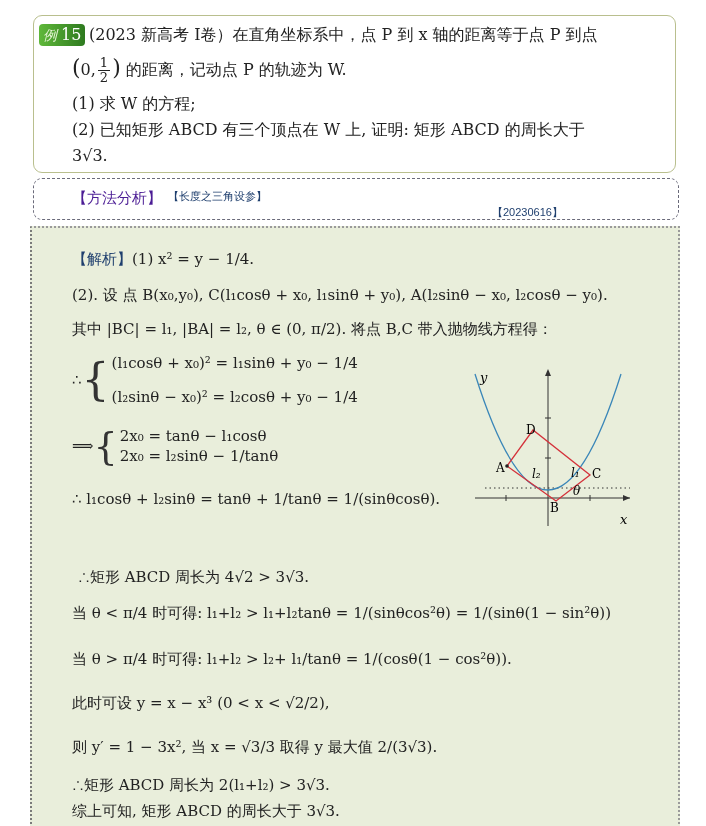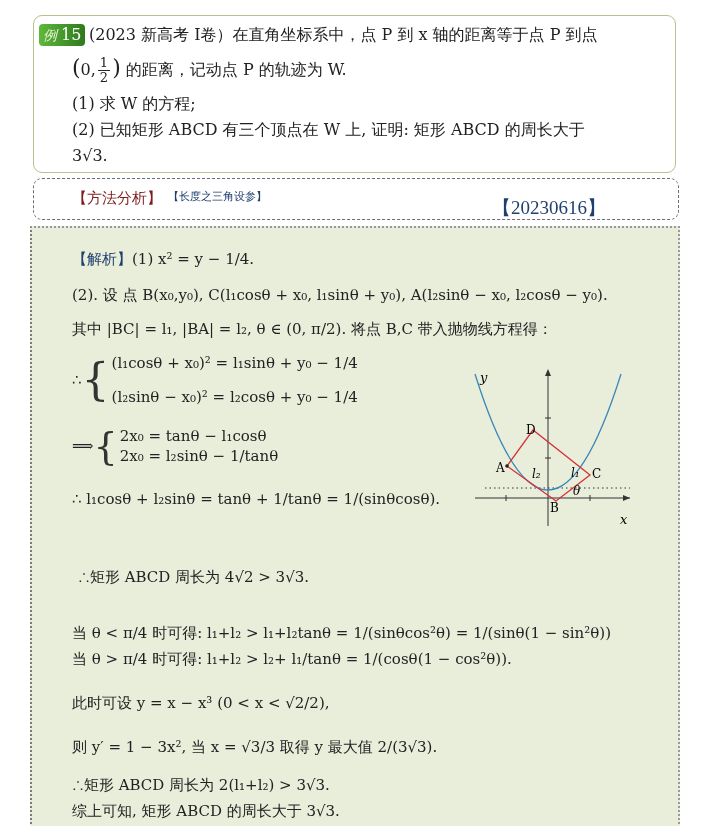--- a/index.html
+++ b/index.html
@@ -19,23 +19,23 @@
   }
   .badge .glyph { font-family:"DejaVu Serif", serif; font-style:italic; font-size:14px; color:#e8f5d8; }
   .ptext { position:absolute; font-size:16px; line-height:20px; white-space:nowrap; }
   .frac { display:inline-flex; flex-direction:column; align-items:center; vertical-align:middle; font-size:13px; line-height:14px; margin:0 2px; }
   .frac .num { border-bottom:1px solid #222; padding:0 2px; }
   .frac .den { padding:0 2px; }
   .method-box {
     position:absolute; left:33px; top:178px; width:646px; height:42px;
     border:1.5px dashed #6a6a7a; border-radius:9px; background:#fff; box-sizing:border-box;
   }
-  .method-label { position:absolute; left:38px; top:10px; font-family:"DejaVu Sans", sans-serif; font-size:15px; color:#7f1d1d; }
+  .method-label { position:absolute; left:38px; top:10px; font-family:"DejaVu Sans", sans-serif; font-size:15px; color:#4c1d95; }
   .method-topic { position:absolute; left:134px; top:10px; font-family:"DejaVu Sans", sans-serif; font-size:11px; color:#1f3f6e; }
-  .method-date { position:absolute; left:458px; top:16px; font-family:Liberation Serif, serif; font-size:19px; color:#1f3f6e; }
+  .method-date { position:absolute; left:458px; top:26px; font-family:Liberation Sans, sans-serif; font-size:11px; color:#1f3f6e; }
   .solution-box {
     position:absolute; left:30px; top:226px; width:650px; height:610px;
     background:#e9eedb; border-left:2px dotted #7a7a7a; border-top:2px dotted #9a9a9a; border-right:2px dotted #9a9a9a;
     box-sizing:border-box;
   }
   .line { position:absolute; font-size:15px; line-height:18px; white-space:nowrap; color:#222; }
   .red-bracket { color:#1f3f6e; font-family:"DejaVu Sans", sans-serif; }
   .sys { display:inline-flex; align-items:center; vertical-align:middle; }
   .brace { font-size:44px; line-height:44px; font-weight:lighter; margin-right:2px; color:#333; }
   .sys-rows { display:flex; flex-direction:column; gap:2px; }
@@ -90,21 +90,21 @@
         <span>⟹</span>
         <span class="brace" style="font-size:38px;">{</span>
       <span class="sys-rows">
         <span>2x₀ = tanθ − l₁cosθ</span>
         <span>2x₀ = l₂sinθ − 1/tanθ</span>
       </span>
     </span>
   </div>
   <div class="line" style="left:40px; top:262px;">∴ l₁cosθ + l₂sinθ = tanθ + 1/tanθ = 1/(sinθcosθ).</div>
   <div class="line" style="left:46px; top:340px;">∴矩形 ABCD 周长为 4√2 &gt; 3√3.</div>
-  <div class="line" style="left:40px; top:376px;margin-top:20px;">当 θ &lt; π/4 时可得: l₁+l₂ &gt; l₁+l₂tanθ = 1/(sinθcos²θ) = 1/(sinθ(1 − sin²θ))</div>
+  <div class="line" style="left:40px; top:376px;">当 θ &lt; π/4 时可得: l₁+l₂ &gt; l₁+l₂tanθ = 1/(sinθcos²θ) = 1/(sinθ(1 − sin²θ))</div>
   <div class="line" style="left:40px; top:422px;">当 θ &gt; π/4 时可得: l₁+l₂ &gt; l₂+ l₁/tanθ = 1/(cosθ(1 − cos²θ)).</div>
   <div class="line" style="left:40px; top:466px;text-align:right;">此时可设 y = x − x³   (0 &lt; x &lt; √2/2),</div>
   <div class="line" style="left:40px; top:510px;text-align:center;">则 y′ = 1 − 3x², 当 x = √3/3 取得 y 最大值 2/(3√3).</div>
   <div class="line" style="left:40px; top:548px;">∴矩形 ABCD 周长为 2(l₁+l₂) &gt; 3√3.</div>
   <div class="line" style="left:40px; top:574px;">综上可知, 矩形 ABCD 的周长大于 3√3.</div>
 </div>
 
 <svg class="figure" width="165" height="165" viewBox="0 0 165 165">
   <line x1="5" y1="132" x2="160" y2="132" stroke="#333" stroke-width="1"></line>
   <polygon points="160,132 153,129 153,135" fill="#333"></polygon>

